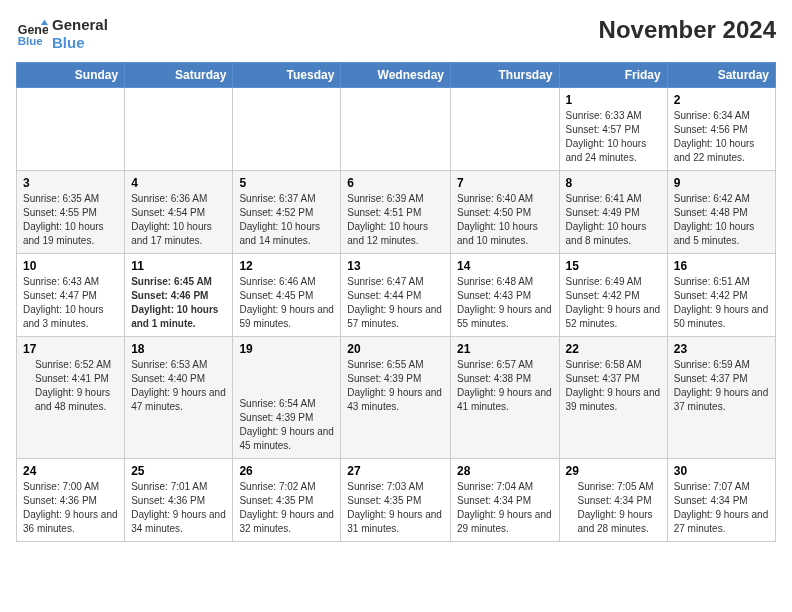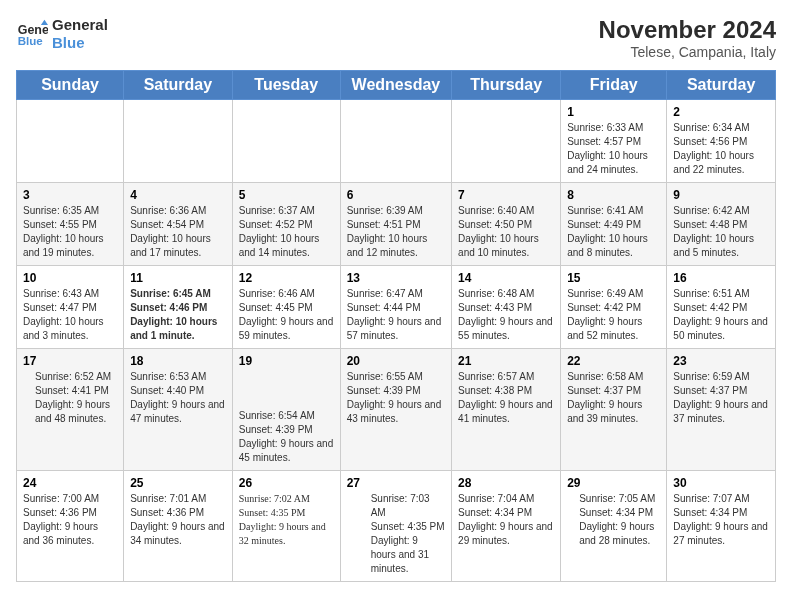--- a/index.html
+++ b/index.html
@@ -38,23 +38,23 @@
       color: #555;
     }
     table {
       width: 100%;
       border-collapse: collapse;
       font-size: 10.5px;
     }
     thead tr th {
       background-color: #4a7fc1;
       color: #fff;
-      text-align: center;
+      text-align: right;
       padding: 5px 6px;
-      font-size: 16px;
+      font-size: 12px;
       font-weight: bold;
       border: 1px solid #5a8fd1;
     }
     tbody tr td {
       vertical-align: top;
       border: 1px solid #ccc;
       padding: 5px 6px;
       width: 113px;
       height: 80px;
       background: #fff;
@@ -87,21 +87,20 @@
       <text x="2" y="30" font-size="13" font-weight="bold" fill="#4a90d9">Blue</text>
       <polygon points="28,8 36,8 32,2" fill="#4a90d9"></polygon>
     </svg>
     <div>
       <div style="font-size:15px;font-weight:bold;color:#2c2c2c;line-height:1.2;">General</div>
       <div style="font-size:15px;font-weight:bold;color:#4a90d9;line-height:1.2;">Blue</div>
     </div>
   </div>
   <div class="title-block">
     <div class="month-title">November 2024</div>
-    <div class="subtitle">Telese, Campania, Italy</div>
   </div>
 </div>
 
 <table>
   <thead>
     <tr>
     <th>Sunday</th>
         <th>Saturday</th>
         <th>Tuesday</th>
         <th>Wednesday</th>
@@ -270,27 +269,27 @@
 Daylight: 9 hours and 36 minutes.</div>
         </td>
         <td>
           <span class="day-num">25</span>
           <div class="day-detail" style="white-space: pre-wrap;">Sunrise: 7:01 AM
 Sunset: 4:36 PM
 Daylight: 9 hours and 34 minutes.</div>
         </td>
         <td>
           <span class="day-num">26</span>
-          <div class="day-detail" style="white-space: pre-wrap; font-family: Liberation Serif, serif;">Sunrise: 7:02 AM
+          <div class="day-detail" style="white-space: pre-wrap;">Sunrise: 7:02 AM
 Sunset: 4:35 PM
 Daylight: 9 hours and 32 minutes.</div>
         </td>
         <td>
           <span class="day-num">27</span>
-          <div class="day-detail" style="white-space: pre-wrap; margin-left: 24px;">Sunrise: 7:03 AM
+          <div class="day-detail" style="white-space: pre-wrap;">Sunrise: 7:03 AM
 Sunset: 4:35 PM
 Daylight: 9 hours and 31 minutes.</div>
         </td>
         <td>
           <span class="day-num">28</span>
           <div class="day-detail" style="white-space: pre-wrap;">Sunrise: 7:04 AM
 Sunset: 4:34 PM
 Daylight: 9 hours and 29 minutes.</div>
         </td>
         <td>

